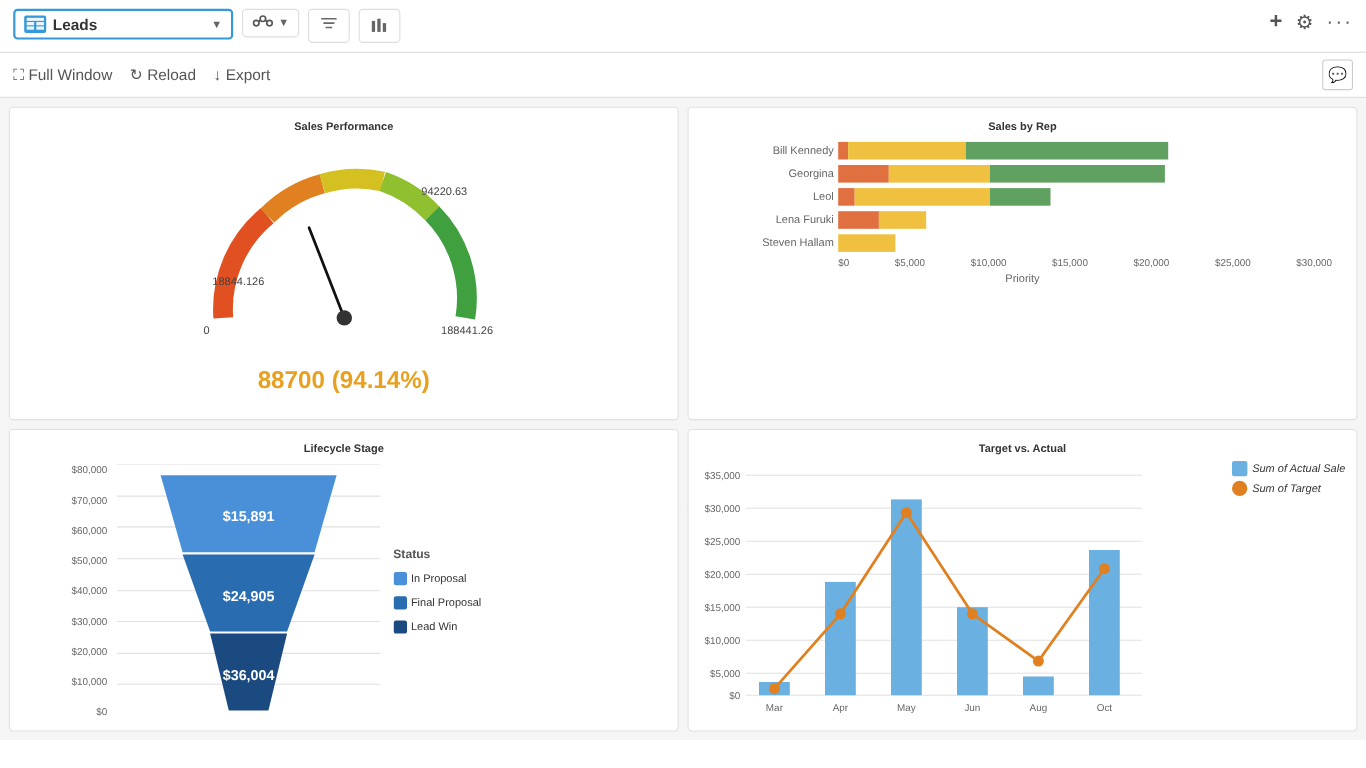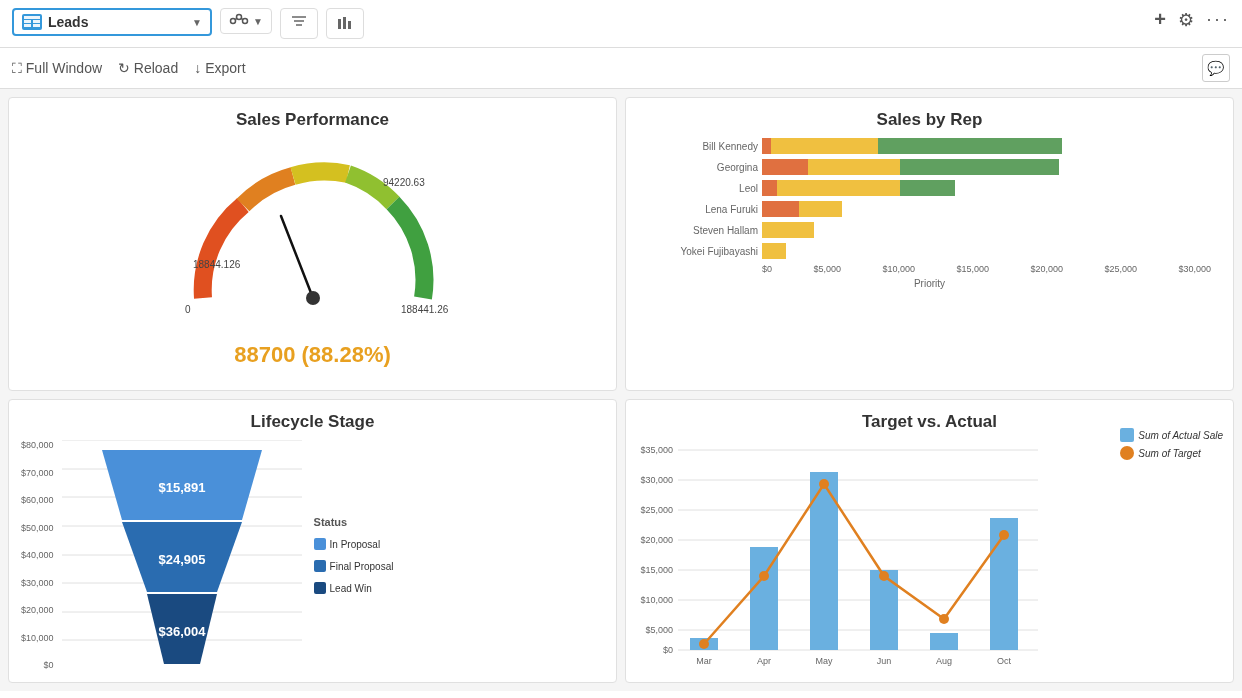--- a/index.html
+++ b/index.html
@@ -103,21 +103,21 @@
     .chart-card {
       background: #fff;
       border: 1px solid #e0e0e0;
       border-radius: 4px;
       padding: 12px;
       position: relative;
     }
 
     .chart-title {
       text-align: center;
-      font-size: 17px;
+      font-size: 10px;
       font-weight: bold;
       margin-bottom: 8px;
       color: #333;
     }
 
     
     .gauge-container {
       display: flex;
       flex-direction: column;
       align-items: center;
@@ -304,21 +304,21 @@
         <path d="M 230 55 A 110 110 0 0 1 260 150" fill="none" stroke="#40a040" stroke-width="18"></path>
 
         <line x1="150" y1="150" x2="118" y2="68" stroke="#111" stroke-width="2.5" stroke-linecap="round"></line>
         <circle cx="150" cy="150" r="7" fill="#333"></circle>
 
         <text x="22" y="165" font-size="10" fill="#444">0</text>
         <text x="30" y="120" font-size="10" fill="#444">18844.126</text>
         <text x="220" y="38" font-size="10" fill="#444">94220.63</text>
         <text x="238" y="165" font-size="10" fill="#444">188441.26</text>
       </svg>
-      <div class="gauge-value">88700 (88.28%)</div>
+      <div class="gauge-value">88700 (94.14%)</div>
     </div>
   </div>
 
   <div class="chart-card">
     <div class="chart-title">Sales by Rep</div>
     <div class="sales-rep-chart" id="salesRepChart">
         <div class="bar-row">
           <div class="bar-label">Bill Kennedy</div>
           <div class="bar-track">
             <div class="bar-seg" style="width: 9.18367px; background: rgb(224, 112, 64);"></div>
@@ -348,45 +348,39 @@
             <div class="bar-seg" style="width: 36.7347px; background: rgb(224, 112, 64);"></div>
             <div class="bar-seg" style="width: 42.8571px; background: rgb(240, 192, 64);"></div>
           </div>
         </div>
         <div class="bar-row">
           <div class="bar-label">Steven Hallam</div>
           <div class="bar-track">
             <div class="bar-seg" style="width: 52.0408px; background: rgb(240, 192, 64);"></div>
           </div>
         </div>
-        <div class="bar-row">
-          <div class="bar-label">Yokei Fujibayashi</div>
-          <div class="bar-track">
-            <div class="bar-seg" style="width: 24.4898px; background: rgb(240, 192, 64);"></div>
-          </div>
-        </div>
         <div class="x-axis">
           <span>$0</span>
           <span>$5,000</span>
           <span>$10,000</span>
           <span>$15,000</span>
           <span>$20,000</span>
           <span>$25,000</span>
           <span>$30,000</span>
         </div>
       </div>
     <div style="text-align:center;font-size:10px;color:#666;margin-top:4px;">Priority</div>
   </div>
 
   <div class="chart-card">
     <div class="chart-title">Lifecycle Stage</div>
     <div style="display:flex;gap:12px;">
 
       <div style="display:flex;gap:4px;">
-        <div class="funnel-y-axis" id="funnelYAxis" style="height: 230px; display: flex; flex-direction: column; justify-content: space-between;">
+        <div class="funnel-y-axis" id="funnelYAxis" style="height: 230px; display: flex; flex-direction: column; justify-content: space-between; margin-left: 44px;">
             <span style="font-size: 9px; color: rgb(102, 102, 102);">$80,000</span>
             <span style="font-size: 9px; color: rgb(102, 102, 102);">$70,000</span>
             <span style="font-size: 9px; color: rgb(102, 102, 102);">$60,000</span>
             <span style="font-size: 9px; color: rgb(102, 102, 102);">$50,000</span>
             <span style="font-size: 9px; color: rgb(102, 102, 102);">$40,000</span>
             <span style="font-size: 9px; color: rgb(102, 102, 102);">$30,000</span>
             <span style="font-size: 9px; color: rgb(102, 102, 102);">$20,000</span>
             <span style="font-size: 9px; color: rgb(102, 102, 102);">$10,000</span>
             <span style="font-size: 9px; color: rgb(102, 102, 102);">$0</span>
           </div>

